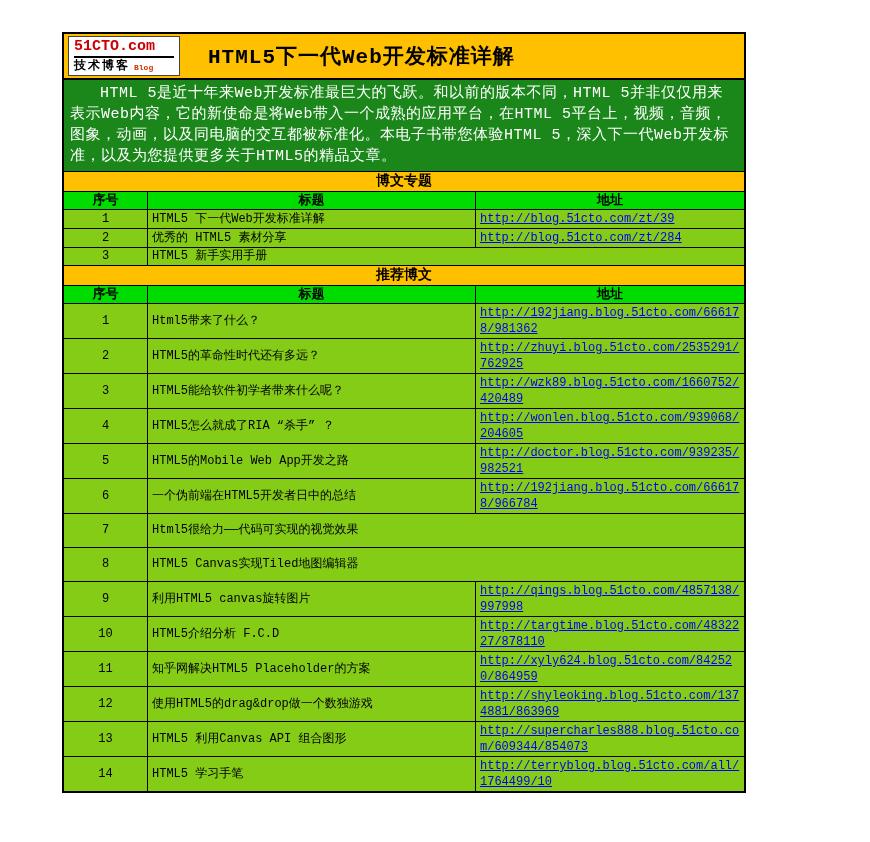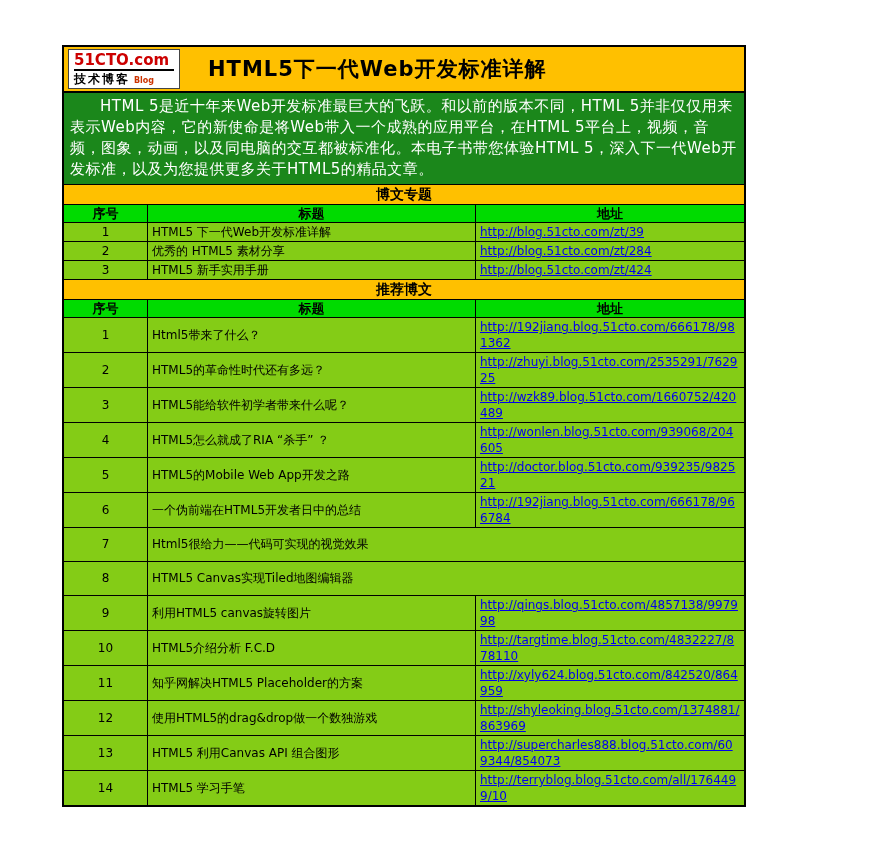--- a/index.html
+++ b/index.html
@@ -1,24 +1,25 @@
 <!DOCTYPE html>
 <html><head>
 <meta charset="utf-8">
 <style>
   * { box-sizing: border-box; margin: 0; padding: 0; }
   html, body { width: 870px; height: 842px; background: #ffffff; }
   body { font-family: "DejaVu Sans", "Liberation Sans", sans-serif; position: relative; color: #000; }
 
   .sheet {
     position: absolute;
-    left: 62px; top: 45px;
+    left: 62px; top: 32px;
     width: 684px;
     border: 2px solid #000;
     background: #fff;
+    font-family: Liberation Mono, monospace;
   }
 
   
   .header {
     display: flex;
     align-items: center;
     background: #FFC000;
     height: 46px;
     border-bottom: 2px solid #000;
     padding: 3px 4px;
@@ -144,23 +145,20 @@
     <div class="trow">
       <div class="cell no">2</div>
       <div class="cell title">优秀的 HTML5  素材分享</div>
       <div class="cell url">
           <a class="link">http://blog.51cto.com/zt/284</a>
         </div>
     </div>
     <div class="trow">
       <div class="cell no">3</div>
       <div class="cell title">HTML5  新手实用手册</div>
-      <div class="cell url">
-          <a class="link">http://blog.51cto.com/zt/424</a>
-        </div>
     </div>
   </div>
 
   <div class="section">
     <div class="section-title">推荐博文</div>
     <div class="trow thead">
       <div class="cell no">序号</div>
       <div class="cell title">标题</div>
       <div class="cell url">地址</div>
     </div>

